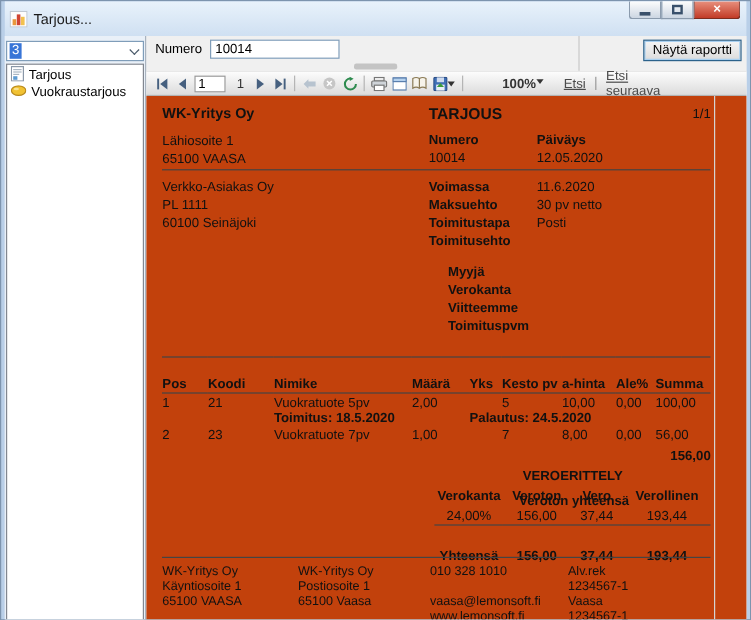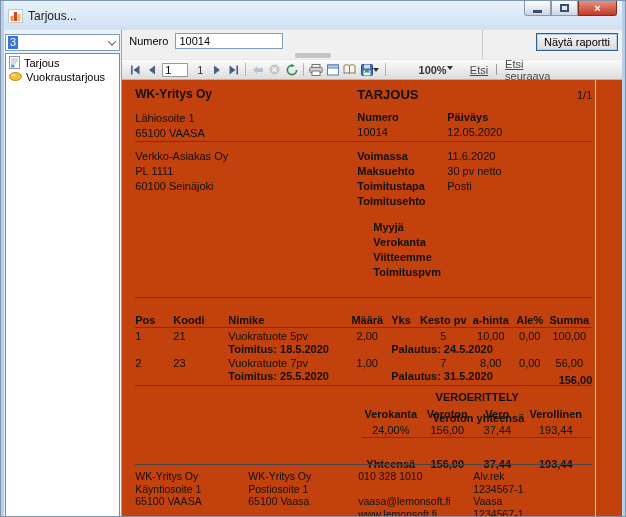--- a/index.html
+++ b/index.html
@@ -59,21 +59,21 @@
   .rp-title { left:235px; top:7px; font-size:13px; font-weight:bold; }
   .rp-pagenum { left:400px; top:9px; width:70px; text-align:right; }
   .rp-meta { left:235px; top:30px; display:grid; grid-template-columns:90px 110px; line-height:15px; }
   .rp-hr { left:13px; width:457px; border-top:1px solid #444; height:0; }
   .rp-customer { left:13px; top:69px; line-height:15px; }
   .rp-details { left:235px; top:69px; display:grid; grid-template-columns:90px 130px; line-height:15px; }
   .rp-refs { left:251px; top:140px; line-height:15px; }
   table.items { position:absolute; left:13px; top:217px; width:457px; border-collapse:collapse; font-size:11px; table-layout:fixed; }
   table.items th { border-top:1px solid #444; border-bottom:1px solid #444; padding:16px 0 1px 0; font-weight:bold; }
   table.items td { padding-top:2px; vertical-align:top; }
-  .al { text-align:left; } .ar { text-align:center; }
+  .al { text-align:left; } .ar { text-align:left; }
   .c-pos{width:38px;} .c-koodi{width:55px;} .c-nimike{width:115px;} .c-maara{width:48px;}
   .c-yks{width:27px; padding-left:3px;margin-left:28px;} .c-kesto{width:50px;} .c-ahinta{width:45px;} .c-ale{width:33px;margin-left:46px;} .c-summa{width:46px;}
   tr.sub td { font-weight:bold; padding-top:1px; height:13px; }
   tr.lastline td { border-bottom:1px solid #444; padding-bottom:3px; }
   .rp-tax { left:240px; top:294px; width:230px; }
   .veroton-row { display:flex; height:17px; font-weight:bold; }
   .veroton-row .lbl { width:162px; text-align:right;margin-top:38px; }
   .veroton-row .val { flex:1; text-align:right; }
   .tax-title { text-align:center; font-weight:bold; height:17px; }
   .tax-grid { display:grid; grid-template-columns:57px 56px 44px 73px; text-align:center; }
@@ -322,25 +322,20 @@
               <td class="al">2</td>
               <td class="al">23</td>
               <td class="al">Vuokratuote 7pv</td>
               <td class="ar">1,00</td>
               <td class="al"></td>
               <td class="ar">7</td>
               <td class="ar">8,00</td>
               <td class="ar">0,00</td>
               <td class="ar">56,00</td>
             </tr>
-            <tr class="sub lastline">
-              <td colspan="2"></td>
-              <td colspan="2" class="al">Toimitus: 25.5.2020</td>
-              <td colspan="5" class="al">Palautus: 31.5.2020</td>
-            </tr>
           </tbody>
         </table>
 
         <div class="rp rp-tax">
           <div class="veroton-row">
             <span class="lbl">Veroton yhteensä</span>
             <span class="val">156,00</span>
           </div>
           <div class="tax-title">VEROERITTELY</div>
           <div class="tax-grid">

